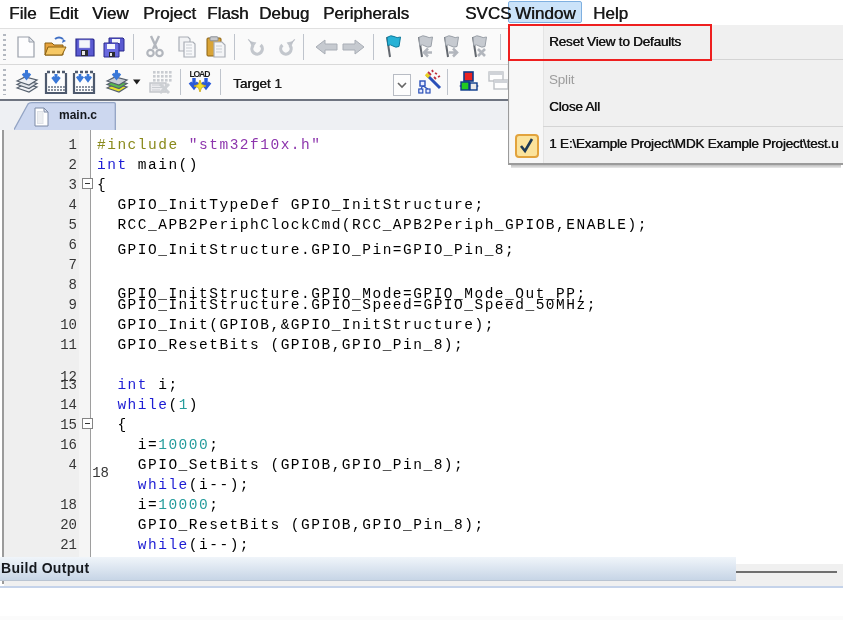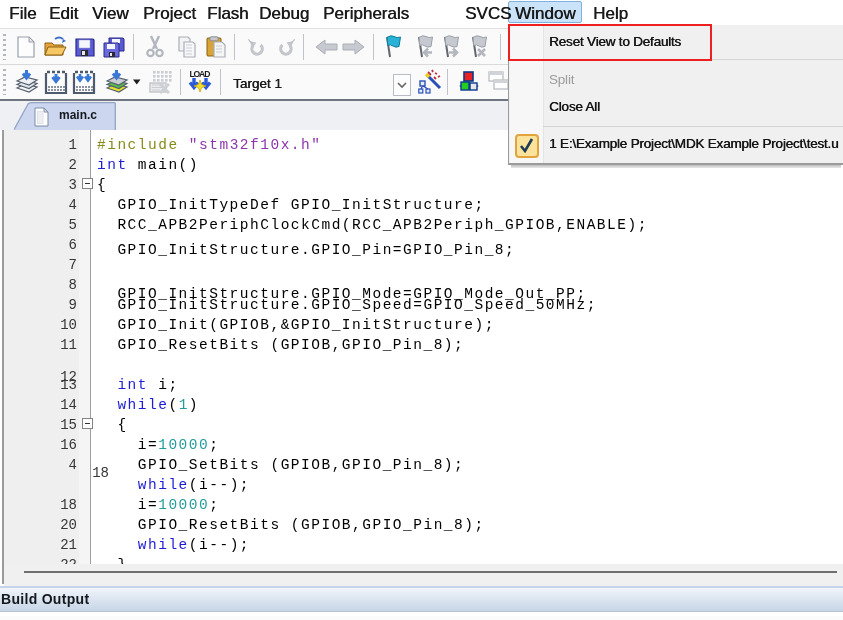--- a/index.html
+++ b/index.html
@@ -39,21 +39,21 @@
   .pp{color:#8a8a1c;}
   .str{color:#8d35ad;}
   .foldbox{position:absolute;width:11px;height:11px;background:#fff;border:1px solid #848484;box-sizing:border-box;}
   .foldbox:after{content:"";position:absolute;left:2px;top:4px;width:5px;height:1px;background:#333;}
   
   
   #botband{left:4px;top:563.5px;width:839px;height:22.5px;background:#f0f0f0;}
   #hline{left:24px;top:571px;width:813px;height:2px;background:#6f6f6f;}
   #blueline{left:0px;top:586px;width:843px;height:2px;background:#c5d3ea;}
   #whiteband{left:0px;top:588px;width:843px;height:4px;background:#fff;}
-  #bocap{left:0px;top:588px;width:843px;height:24px;background:linear-gradient(#f0f5fa,#c7d5e6);border-bottom:1px solid #b9c4d2;box-sizing:border-box;text-align:center;}
+  #bocap{left:0px;top:557px;width:736px;height:24px;background:linear-gradient(#f0f5fa,#c7d5e6);border-bottom:1px solid #b9c4d2;box-sizing:border-box;text-align:center;}
   #bocap span{position:absolute;left:1px;top:3px;font-size:14px;font-weight:bold;letter-spacing:0.3px;color:#15181d;}
   #belowcap{left:0px;top:616px;width:843px;height:4px;background:#fbfbfb;}
   
   #menu{left:508px;top:25px;width:334px;height:138px;background:#f0f0f0;
         border-left:1px solid #9b9b9b;border-bottom:2px solid #9b9b9b;box-sizing:content-box;}
   #menugutter{position:absolute;left:1px;top:0;width:33px;height:138px;background:#f7f7f7;border-right:1px solid #e4e4e4;}
   .msep{position:absolute;left:34px;width:301px;height:1px;background:#d4d4d4;}
   .mtext{position:absolute;left:40px;font-size:13.5px;letter-spacing:-0.2px;font-weight:400;color:#151515;text-shadow:0.5px 0 0 #151515;white-space:nowrap;}
   #mshadow{left:511px;top:165px;width:330px;height:3px;background:linear-gradient(#bdbdbd,#e9e9e9);}
   #chkbox{position:absolute;left:6px;top:109px;width:24px;height:24px;background:#fbe39c;border:2px solid #e2a33d;border-radius:4px;box-sizing:border-box;}

